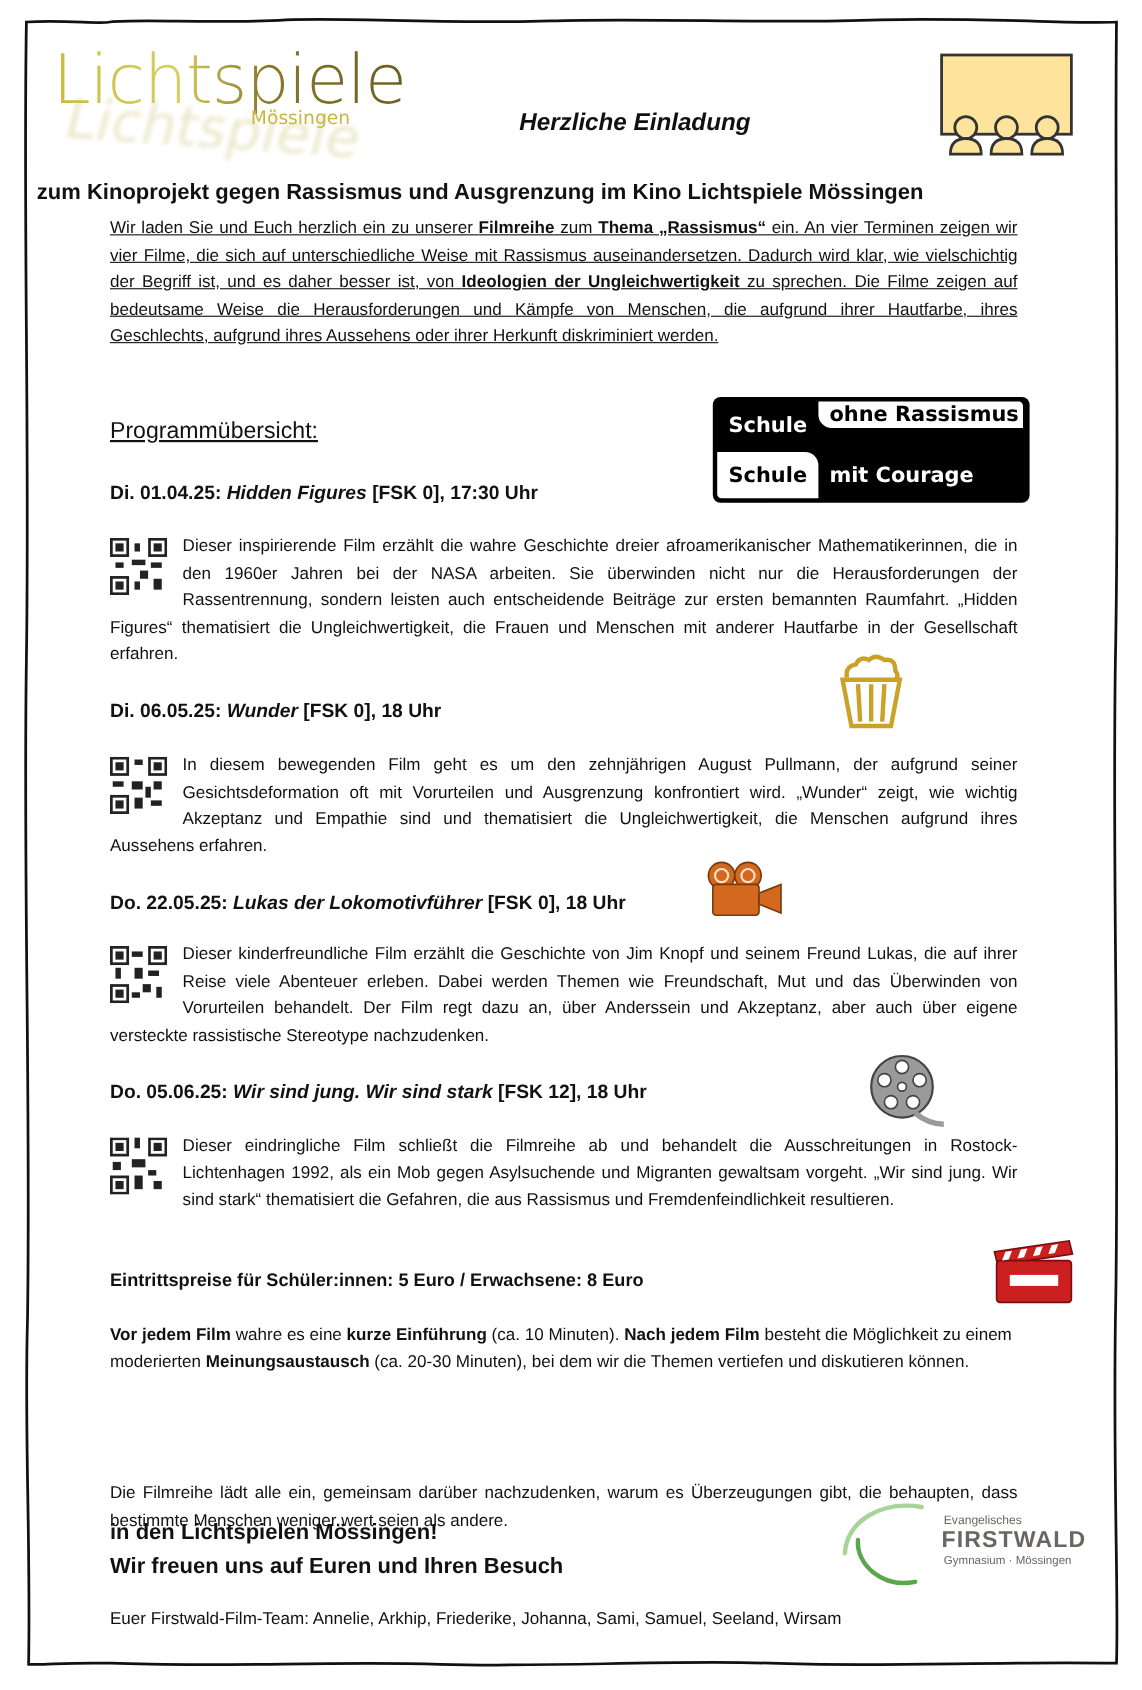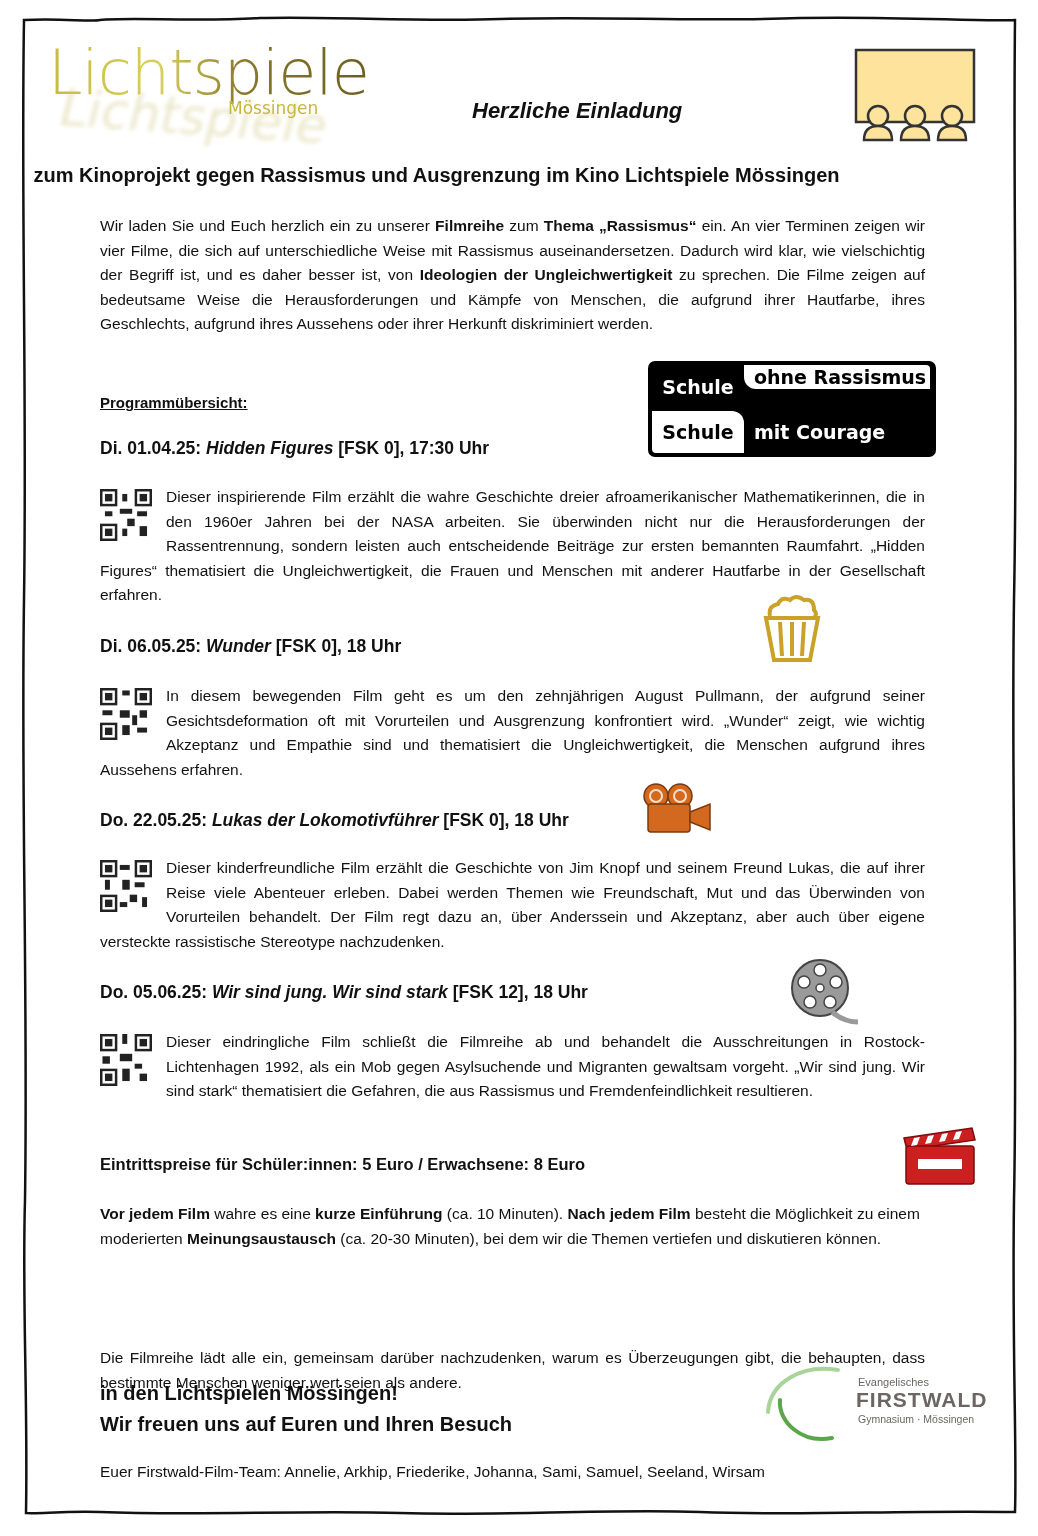--- a/index.html
+++ b/index.html
@@ -9,23 +9,23 @@
   .abs { position:absolute; }
   .logo-main { left:48px; top:42px; font-family:"DejaVu Sans", sans-serif; font-size:62px; letter-spacing:-1px;
     background:linear-gradient(90deg,#c8bb3a 0%,#d8cf60 35%,#8a7a2a 60%,#6b5e22 100%);
     -webkit-background-clip:text; background-clip:text; color:transparent; line-height:1; font-weight:300; }
   .logo-reflect { left:60px; top:92px; font-family:"DejaVu Sans", sans-serif; font-size:50px; color:#c9bf6e;
     opacity:.35; filter:blur(2px); transform:rotate(4deg) skewX(-10deg); line-height:1; }
   .logo-sub { left:228px; top:98px; font-family:"DejaVu Sans", sans-serif; font-size:17px; color:#c9b640; }
   .title { left:472px; top:98px; font-size:22px; font-weight:bold; font-style:italic; }
   .subtitle { left:0; width:873px; top:164px; text-align:center; font-size:20px; font-weight:bold; }
   .para { font-size:15.5px; line-height:24.5px; text-align:justify; }
-  .intro { left:100px; top:214px; width:825px; }
+  .intro { left:100px; top:196px; width:825px;text-decoration:underline; }
   b { font-weight:bold; }
-  .prog-label { left:100px; top:394px; font-size:15px; font-weight:bold; text-decoration:underline; }
+  .prog-label { left:100px; top:380px; font-size:21px; font-weight:normal; text-decoration:underline; }
   .film-head { font-size:17.5px; font-weight:bold; }
   .film-head i { font-style:italic; }
   .film-body { width:825px; left:100px; }
   .qr { float:left; width:52px; height:52px; margin:4px 14px 0 0; }
   .sor { left:648px; top:361px; width:288px; height:96px; background:#000; border-radius:7px; }
   .sor-cell { position:absolute; font-size:19px; font-weight:bold; font-family:"DejaVu Sans", sans-serif; display:flex; align-items:center; }
   .price { left:100px; top:1155px; font-size:16.5px; font-weight:bold; }
   .closing { left:100px; top:1378px; font-size:20px; font-weight:bold; line-height:31px; }
   .team { left:100px; top:1463px; font-size:15.5px; }
 </style>

